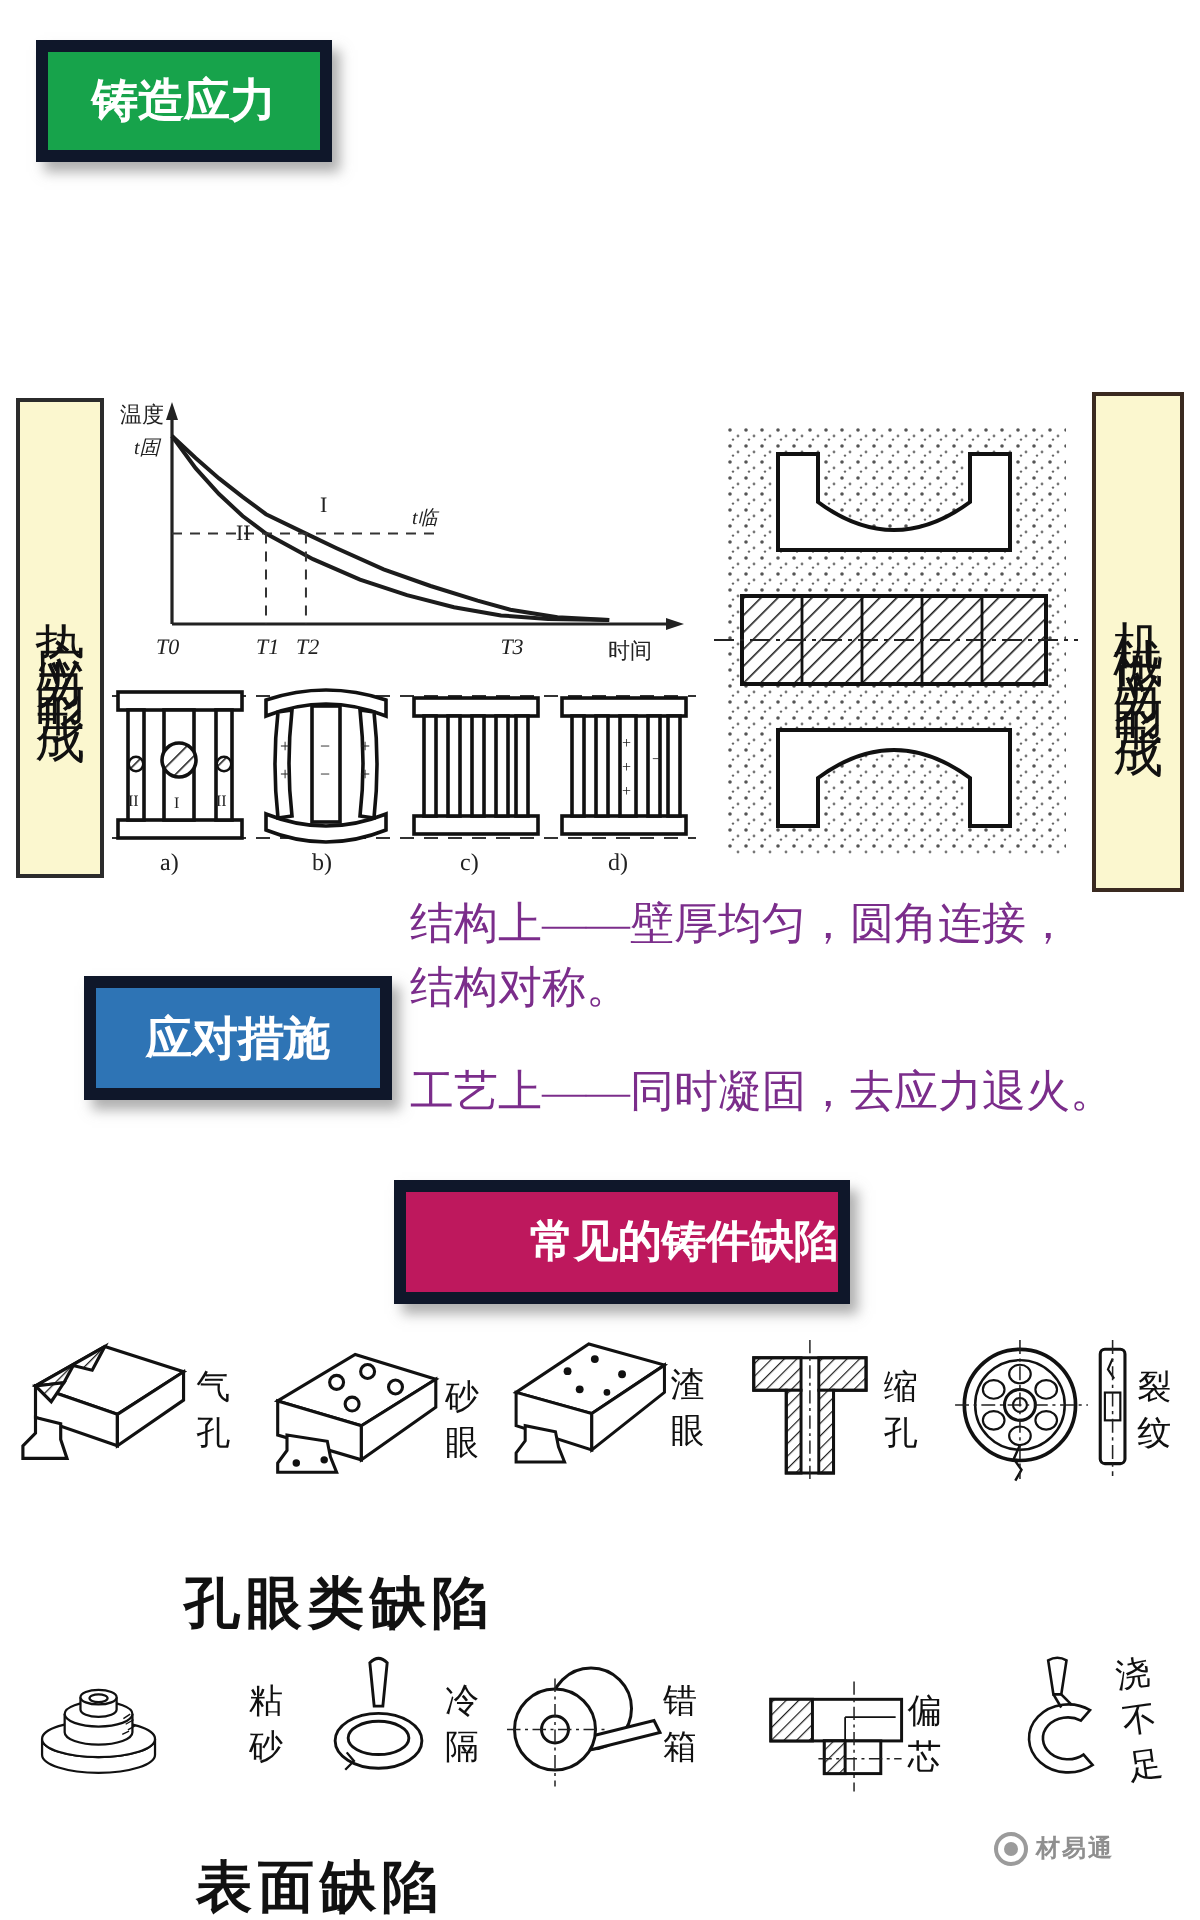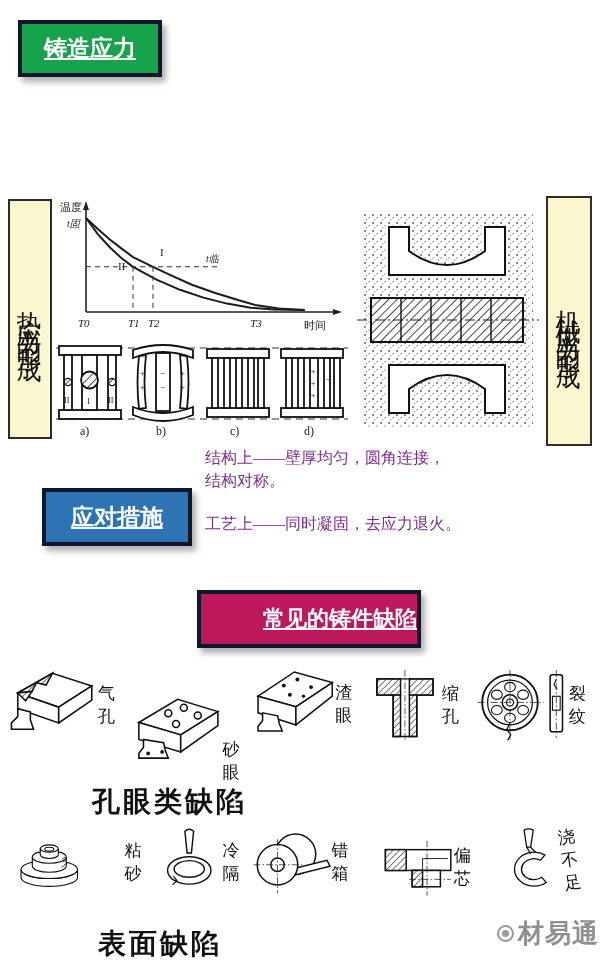--- a/index.html
+++ b/index.html
@@ -1,47 +1,47 @@
 <!DOCTYPE html>
 <html><head>
 <meta charset="utf-8">
 <style>
   html,body{margin:0;padding:0;background:#fff;}
   .page{position:relative;width:600px;height:960px;background:#ffffff;overflow:hidden;
         font-family:"Liberation Sans",sans-serif;}
   .badge{position:absolute;color:#fff;font-weight:bold;text-align:center;
          display:flex;align-items:center;justify-content:center;
-         box-shadow:4px 5px 6px rgba(110,110,110,.55);border:4px solid #0f172a;text-decoration:underline;}
+         box-shadow:4px 5px 6px rgba(110,110,110,.55);border:6px solid #0f172a;}
   .badge-green{left:18px;top:20px;width:136px;height:49px;background:#17A34B;font-size:23px;}
   .badge-blue{left:42px;top:488px;width:142px;height:50px;background:#2E74B5;font-size:23px;}
   .badge-orange{left:197px;top:590px;width:216px;height:50px;background:#be185d;font-size:22px;justify-content:flex-end;}
   .intro{position:absolute;left:45px;top:88px;width:522px;font-size:25px;line-height:1.88;
          color:#1a1a1a;letter-spacing:1px;}
   .intro b{color:#FF0000;font-weight:bold;}
   .vpanel{position:absolute;background:#FBF7CF;border:2px solid #2b2b2b;
           writing-mode:vertical-lr;text-orientation:upright;
           display:flex;align-items:center;justify-content:center;
           font-size:25px;color:#111;letter-spacing:9px;}
   .vpanel-left{left:8px;top:199px;width:40px;height:236px;}
   .vpanel-right{left:546px;top:196px;width:42px;height:246px;border-color:#3a2a20;}
   .figwrap{position:absolute;}
   svg{display:block;}
   svg text{font-family:"Liberation Serif","DejaVu Serif",serif;fill:#222;}
   .measures{position:absolute;left:205px;top:446px;width:392px;
             font-family:"Liberation Serif","DejaVu Serif",serif;
-            color:#7B2D8B;font-size:16px;line-height:1.45;}
+            color:#7B2D8B;font-size:22px;line-height:1.45;}
   .measures p{margin:0;}
   .measures p+p{margin-top:20px;}
   .dcell{position:absolute;display:flex;flex-direction:row;align-items:center;}
   .dlabel{font-family:"Liberation Serif","DejaVu Serif",serif;font-size:17px;color:#111;
           margin-top:2px;letter-spacing:2px;}
   .grouplabel{position:absolute;font-family:"Liberation Serif","DejaVu Serif",serif;
               font-weight:bold;font-size:28px;color:#111;letter-spacing:3px;}
   .watermark{position:absolute;left:497px;top:916px;display:flex;align-items:center;gap:4px;
-             color:#8f8f8f;font-weight:bold;font-size:26px;letter-spacing:1px;}
+             color:#8f8f8f;font-weight:bold;font-size:12px;letter-spacing:1px;}
   .wm-logo{width:17px;height:17px;border:2px solid #9b9b9b;border-radius:50%;
            box-sizing:border-box;position:relative;}
   .wm-logo:after{content:"";position:absolute;left:3px;top:3px;width:7px;height:7px;
            border-radius:50%;background:#9b9b9b;}
   .tilt{transform:rotate(-8deg);}
 </style>
 </head>
 <body>
 
 <div class="page">
@@ -197,21 +197,21 @@
         <path d="M20,38 L72,56 L72,76 L20,58 Z"></path>
         <path d="M72,56 L114,29 L114,47 L72,76 Z"></path>
         <path d="M20,58 L20,68 L12,76 L12,84 L40,84 L36,72 L36,62 Z"></path>
         <path d="M20,38 L64,13 L56,28 L44,25 L38,36 Z" fill="url(#hatch)"></path>
         <path d="M20,38 L38,36 L30,48 Z" fill="url(#hatch)"></path>
       </g>
     </svg>
     <div class="dlabel">气孔</div>
   </div>
 
-  <div class="dcell" style="left:128px;top:678px;width:124px;align-items:flex-end;">
+  <div class="dcell" style="left:128px;top:656px;width:124px;">
     <svg width="122" height="106" viewBox="0 0 122 106">
       <g stroke="#111" stroke-width="2" fill="#fff">
         <path d="M14,42 L64,12 L116,28 L68,58 Z"></path>
         <path d="M14,42 L68,58 L68,80 L14,64 Z"></path>
         <path d="M68,58 L116,28 L116,46 L68,80 Z"></path>
         <path d="M20,64 L20,74 L14,82 L14,88 L52,88 L48,78 L46,68 Z"></path>
         <circle cx="52" cy="30" r="4.5"></circle>
           <circle cx="72" cy="23" r="4.5"></circle>
         <circle cx="90" cy="33" r="4.5"></circle>
           <circle cx="62" cy="44" r="4.5"></circle>

